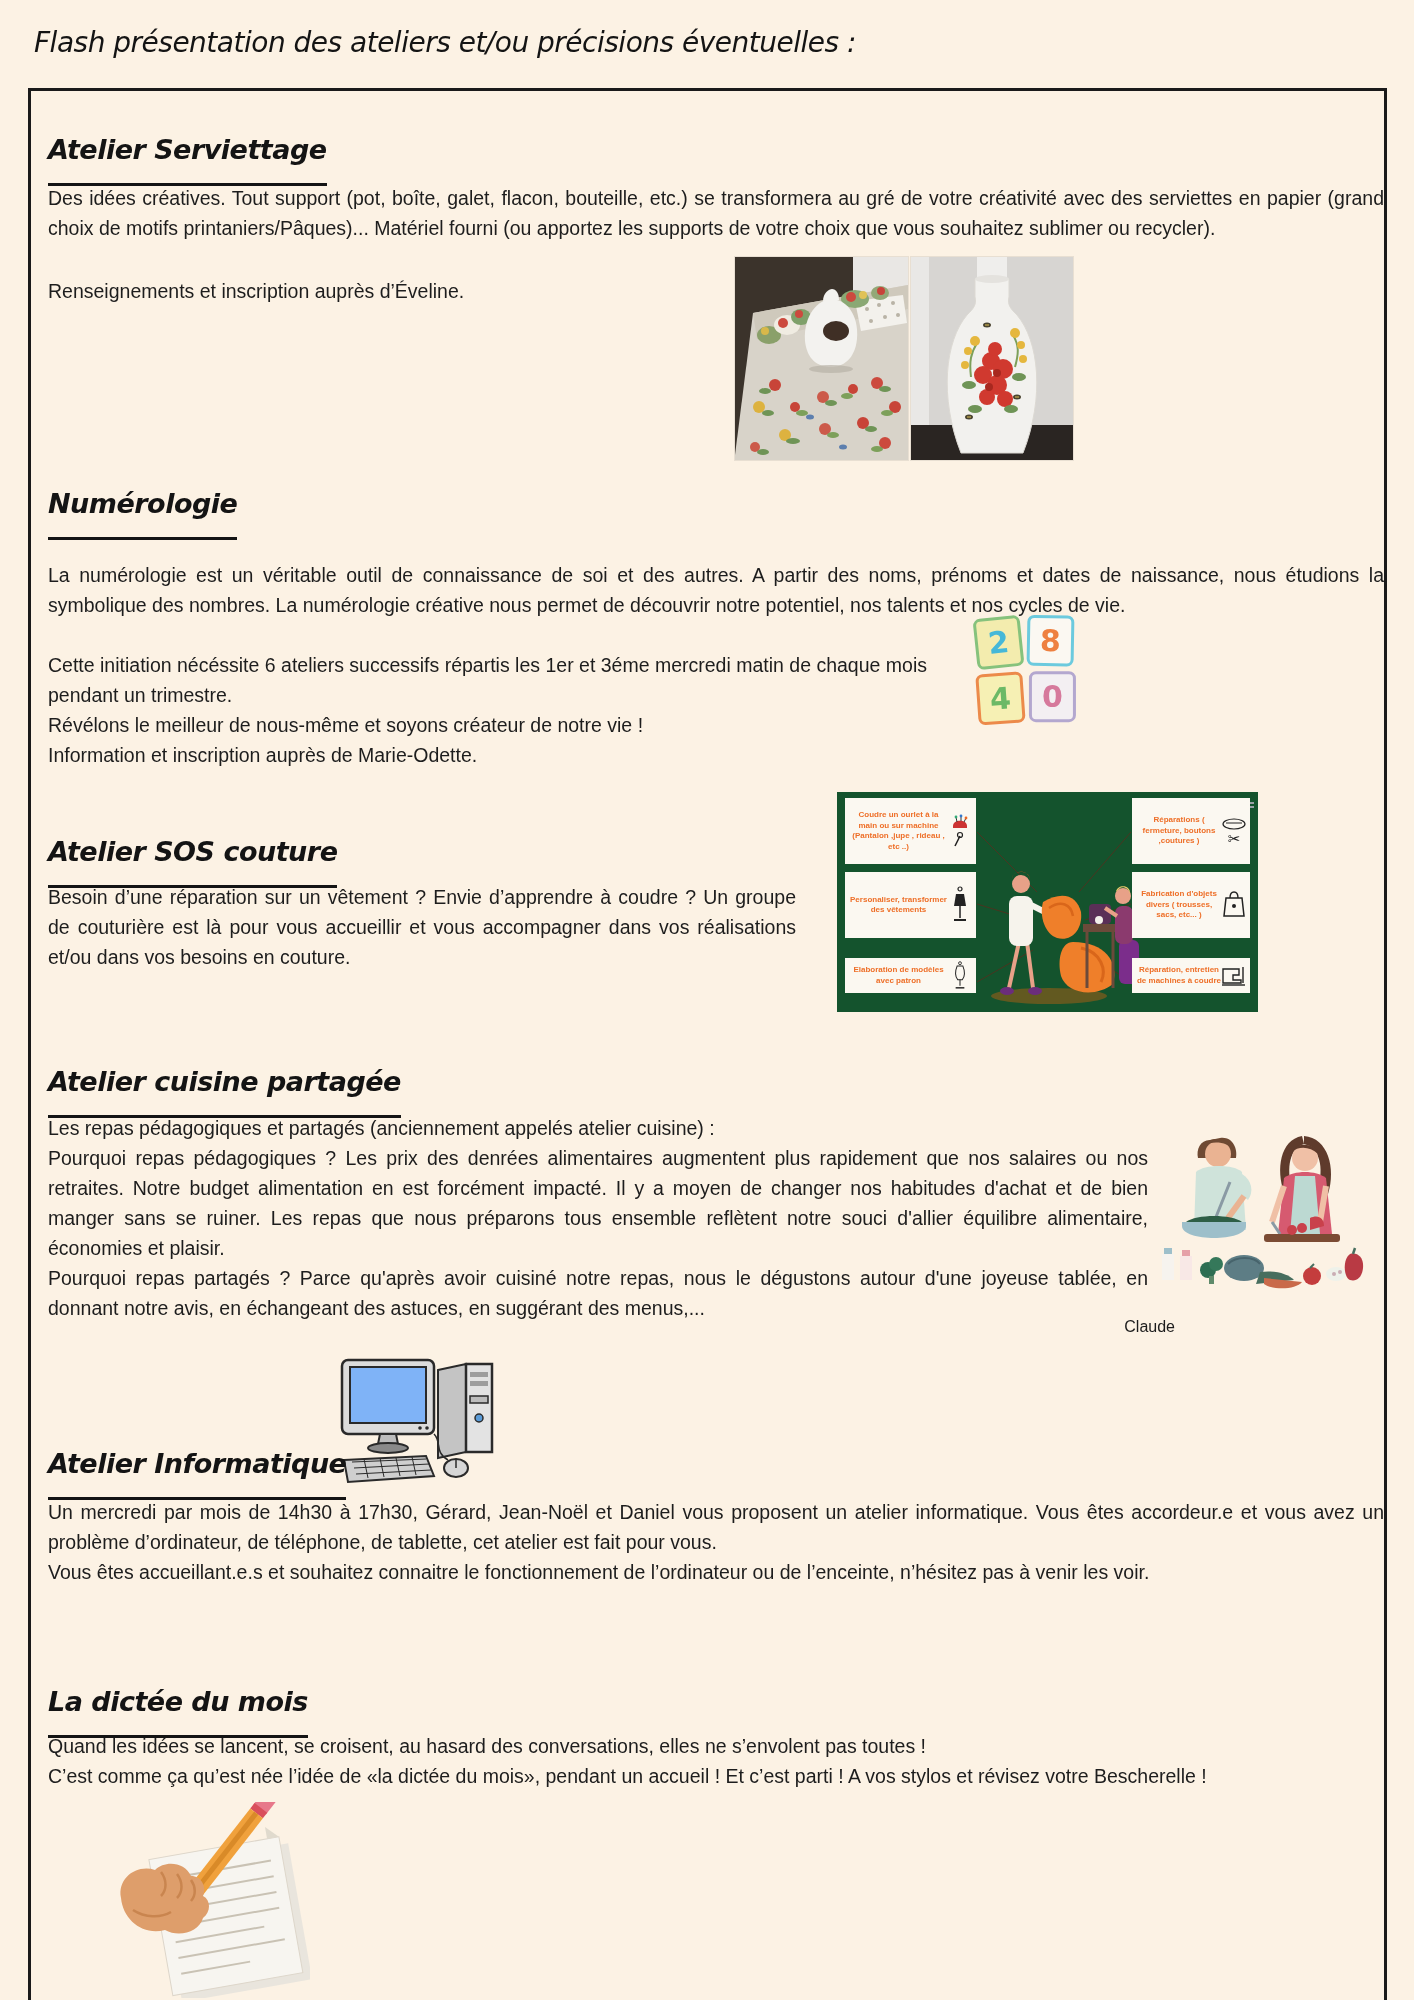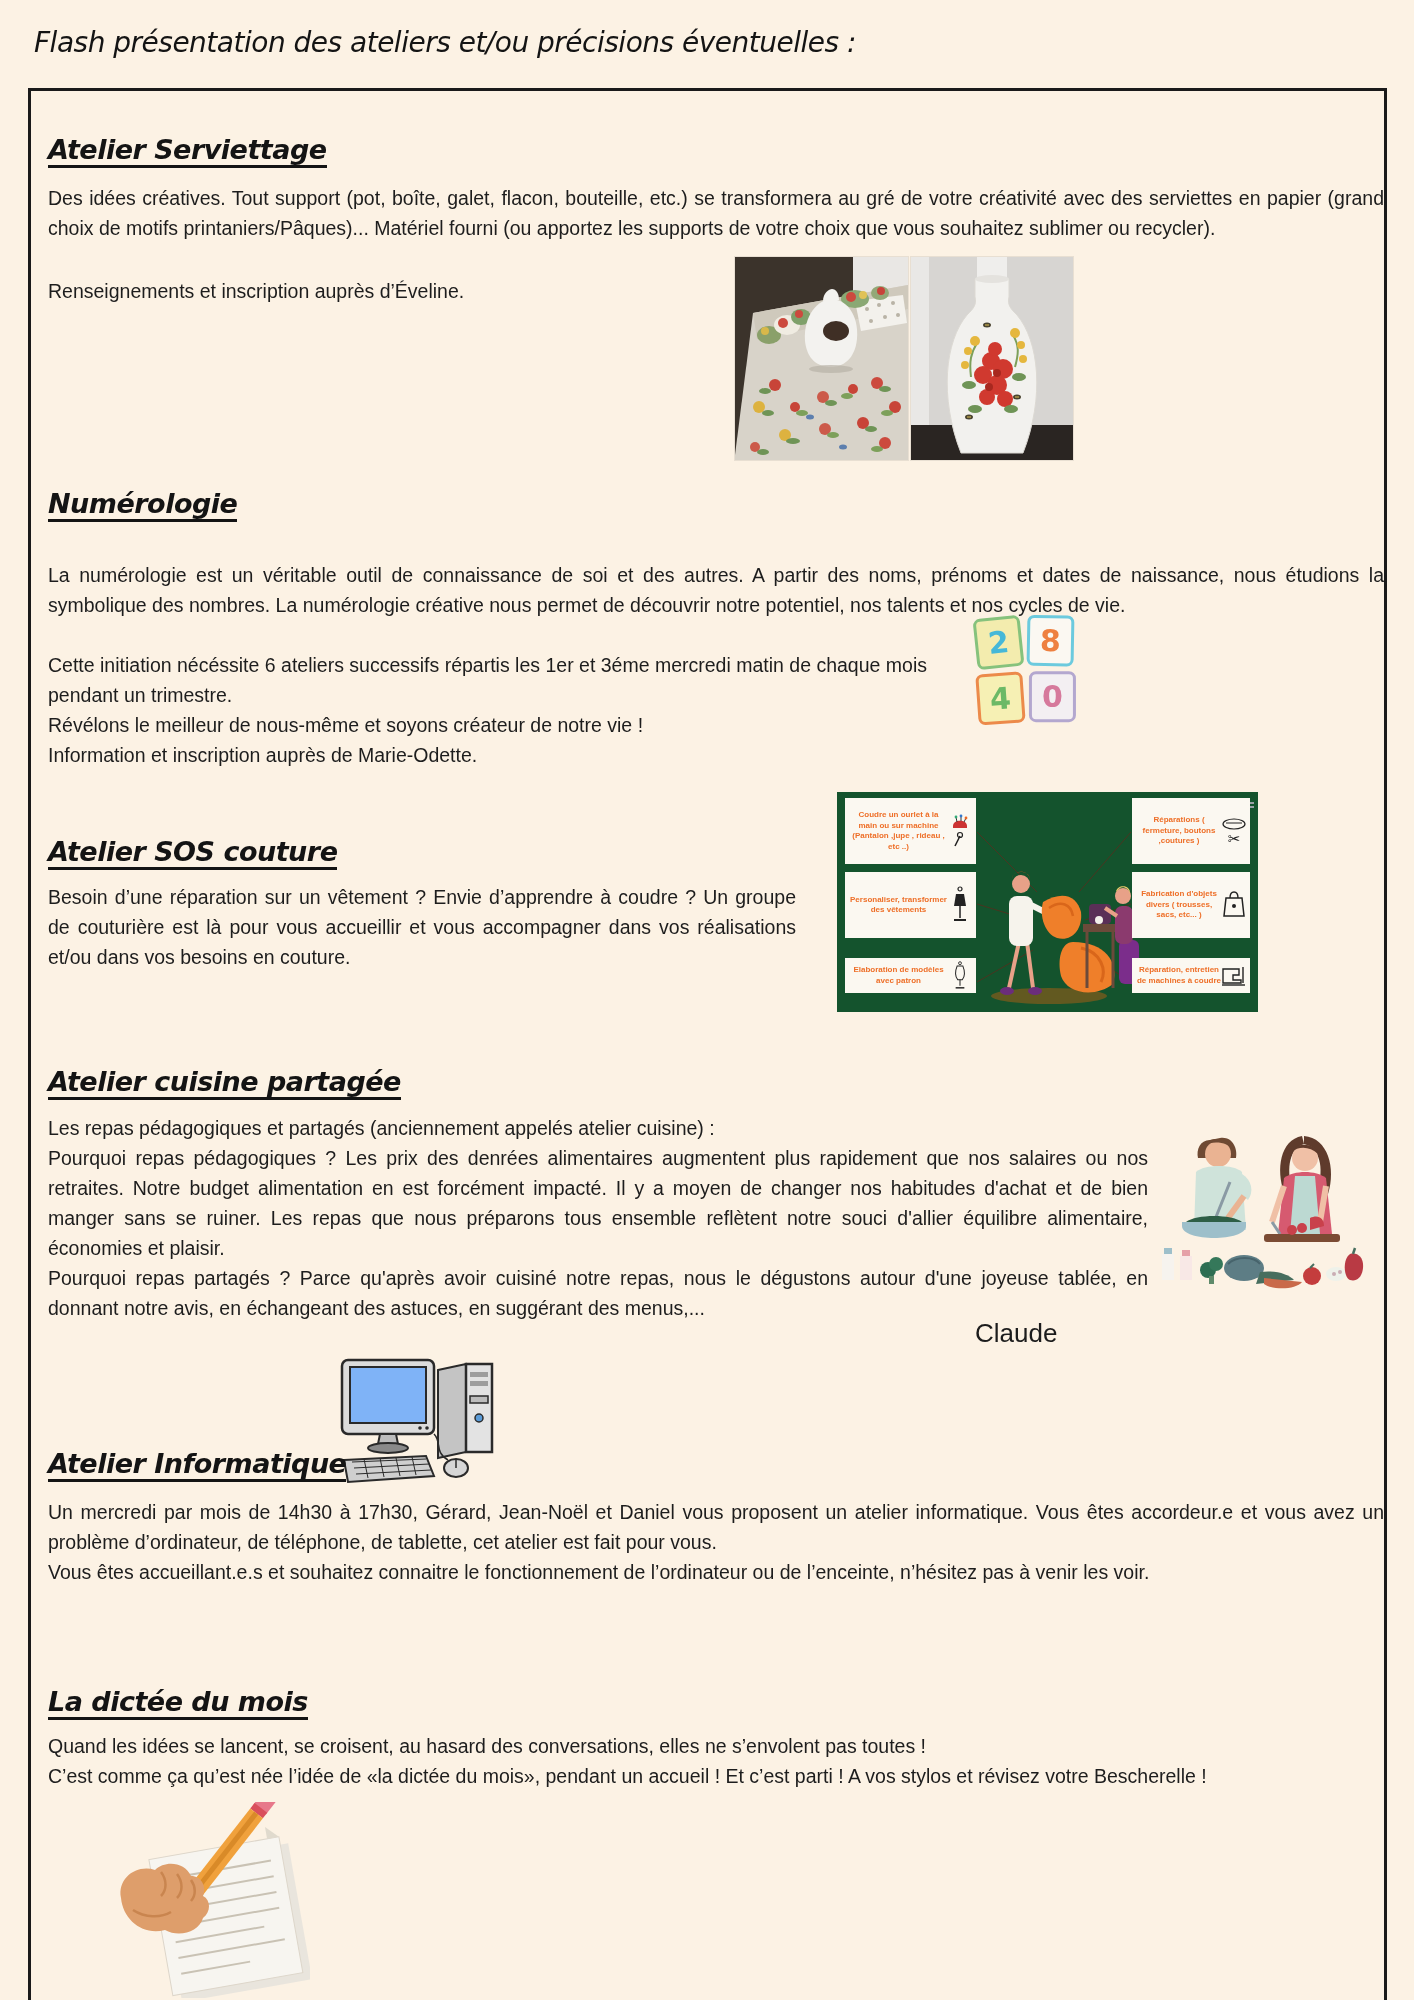--- a/index.html
+++ b/index.html
@@ -17,21 +17,21 @@
     font-size:28px; color:#141414; letter-spacing:-0.5px;
   }
   .frame{
     left:28px; top:88px; width:1353px; height:1960px;
     border:3px solid #1a1a1a;
   }
   .heading{
     font-family:"DejaVu Sans", sans-serif;
     font-weight:bold; font-style:italic;
     font-size:27px; color:#141414; letter-spacing:-0.5px;
-    display:inline-block; border-bottom:3px solid #141414; padding-bottom:0;
+    display:inline-block; border-bottom:3px solid #141414; padding-bottom:18px;
   }
   .body-txt{
     font-size:19.5px; line-height:30px; color:#1d1d1d;
   }
   .just{text-align:justify;}
   
   .tiles{
     left:976px; top:616px; width:102px; height:108px;
     display:grid; grid-template-columns:47px 47px; grid-template-rows:51px 51px;
     gap:5px; transform:rotate(-2deg);
@@ -62,21 +62,21 @@
   .ig-icon{width:24px; height:100%; display:flex; align-items:center; justify-content:center; flex-direction:column;}
   .ig-col-l{left:8px; width:131px;}
   .ig-col-r{left:295px; width:118px;}
   .ig-row1{top:6px; height:66px;}
   .ig-row2{top:80px; height:66px;}
   .ig-row3{top:166px; height:35px;}
   .scissors-glyph{font-size:15px; color:#222; line-height:15px;}
   
   .photo{box-shadow:0 0 0 1px rgba(0,0,0,0.08);}
   
-  .signature{left:975px; top:1318px; width:200px; font-size:26px;}
+  .signature{left:975px; top:1318px; width:200px; text-align:right; font-size:16px;}
 </style>
 </head>
 <body>
 
 <div class="page">
 
   <div class="abs main-title">Flash présentation des ateliers et/ou précisions éventuelles :</div>
 
   <div class="abs frame"></div>
 

